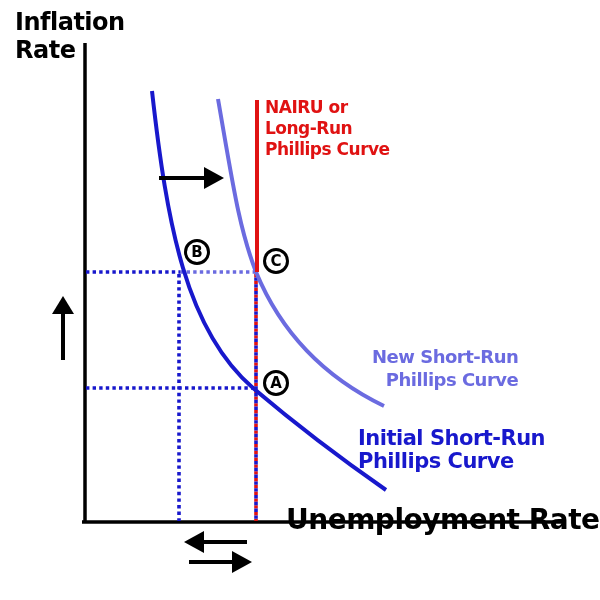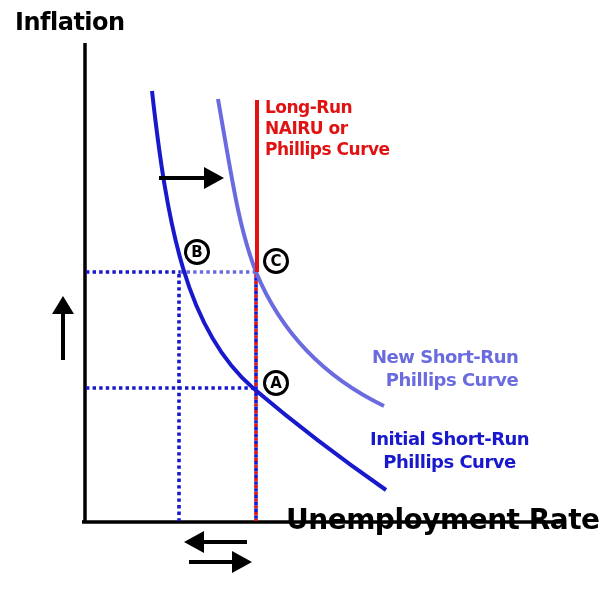--- a/index.html
+++ b/index.html
@@ -24,21 +24,21 @@
   .dot-blue-offset  { stroke: var(--initial-curve, #1818cc); stroke-width: 3.6; stroke-dasharray: 3.4 3.4; stroke-dashoffset: -3.4; fill: none; }
   .arrow-shaft      { stroke: var(--axis, #000); stroke-width: 4; fill: none; }
   .arrow-head       { fill: var(--axis, #000); stroke: none; }
 
   
   .lbl { position: absolute; font-weight: bold; white-space: nowrap; letter-spacing: -0.5px; }
   .lbl-inflation    { left: 15px;  top: 8px;   font-size: 24px; line-height: 28px; color: var(--axis, #000); }
   .lbl-unemployment { left: 286px; top: 504px; font-size: 28px; line-height: 32px; color: var(--axis, #000); }
   .lbl-nairu        { left: 265px; top: 97px;  font-size: 17px; line-height: 21px; color: var(--nairu-red, #e01212); }
   .lbl-new          { left: 372px; top: 345px; font-size: 18px; line-height: 23px; color: var(--new-curve, #6b6be0); text-align: right; }
-  .lbl-initial      { left: 370px; top: 427px; font-size: 18px; line-height: 23px; color: var(--initial-curve, #1818cc); text-align: center; }
+  .lbl-initial      { left: 358px; top: 427px; font-size: 21px; line-height: 23px; color: var(--initial-curve, #1818cc); }
 
   
   .point {
     position: absolute;
     width: 26px; height: 26px;
     box-sizing: border-box;
     border: 3px solid var(--axis, #000);
     border-radius: 50%;
     display: flex; align-items: center; justify-content: center;
     font-size: 15px; font-weight: bold; color: var(--axis, #000);
@@ -84,26 +84,27 @@
       <polygon class="arrow-head" points="184,542 204,531 204,553"></polygon>
     </g>
     <g>
       <line class="arrow-shaft" x1="189" y1="562" x2="236" y2="562"></line>
       <polygon class="arrow-head" points="252,562 232,551 232,573"></polygon>
     </g>
   </svg>
 
   <div class="lbl lbl-inflation">
     <div>Inflation</div>
+    <div>Rate</div>
   </div>
   <div class="lbl lbl-unemployment">Unemployment Rate</div>
 
   <div class="lbl lbl-nairu">
+    <div>NAIRU or</div>
     <div>Long-Run</div>
-    <div>NAIRU or</div>
     <div>Phillips Curve</div>
   </div>
   <div class="lbl lbl-new">
     <div>New Short-Run</div>
     <div>Phillips Curve</div>
   </div>
   <div class="lbl lbl-initial">
     <div>Initial Short-Run</div>
     <div>Phillips Curve</div>
   </div>

